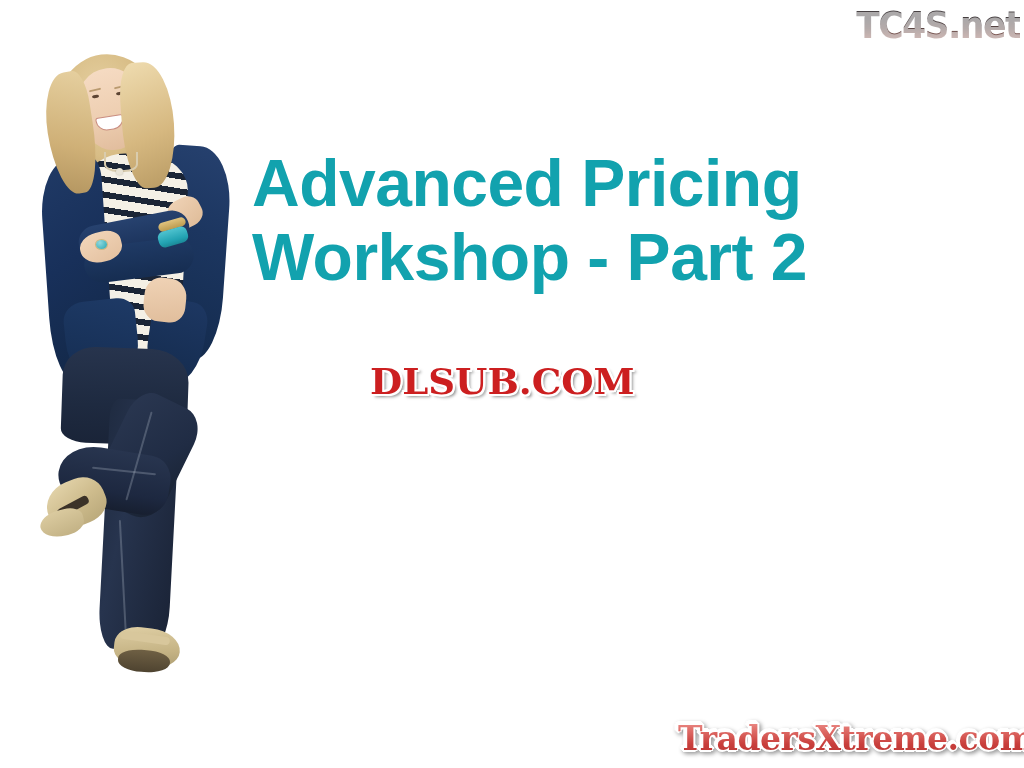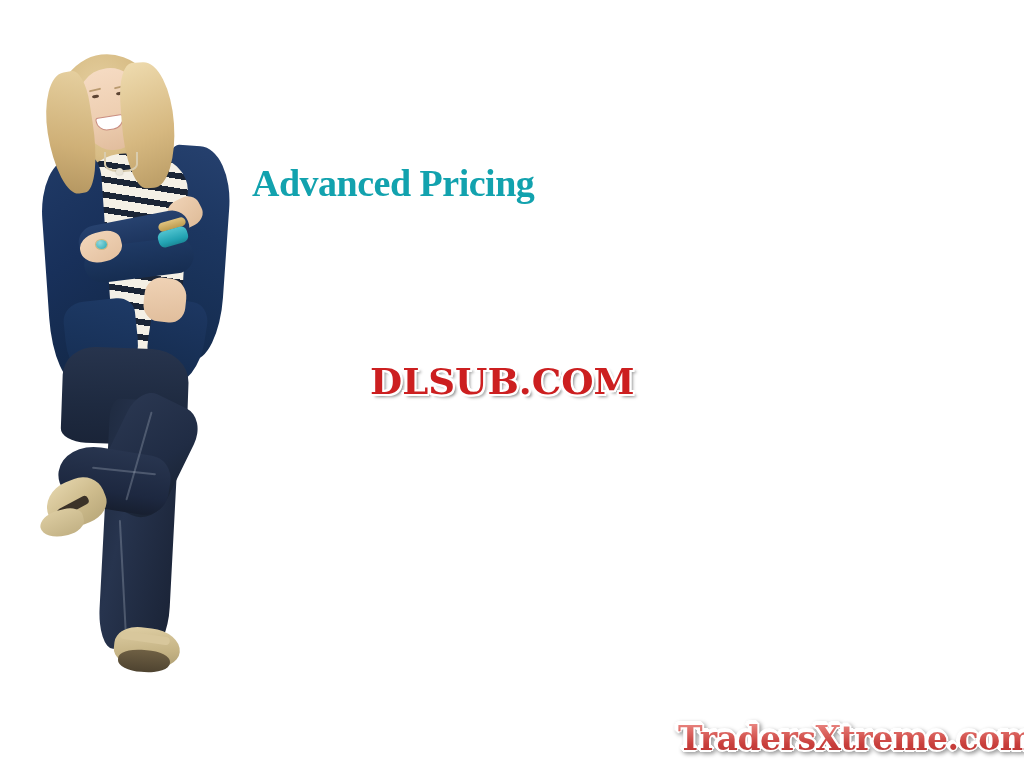--- a/index.html
+++ b/index.html
@@ -262,23 +262,23 @@
 
   
   #title-block {
     position: absolute;
     left: 252px;
     top: 146px;
     width: 620px;
   }
   .title-line {
     color: #12a2ae;
-    font-family: Liberation Serif, serif;
+    font-family: Liberation Sans, sans-serif;
     font-weight: 700;
-    font-size: 38px;
+    font-size: 66px;
     line-height: 74px;
     letter-spacing: -0.5px;
     white-space: nowrap;
   }
   #subtitle-line {
     position: absolute;
     left: 285px;
     top: 331px;
     color: #12a2ae;
     font-family: "DejaVu Sans", sans-serif;
@@ -337,20 +337,23 @@
       drop-shadow(-1.4px 1.4px 0 #ffffff)
       drop-shadow(1.4px 1.4px 0 #ffffff)
       drop-shadow(2.5px 2.5px 2px rgba(0,0,0,0.40));
   }
 </style>
 </head>
 <body>
 
 <div id="slide">
 
+  <div id="brand-logo">
+    <span class="txt">TC4S.net</span>
+  </div>
 
   <div id="presenter-photo">
     <div class="layer hair-back"></div>
     <div class="layer blazer-r"></div>
     <div class="layer torso-stripes"></div>
     <div class="layer blazer-l"></div>
     <div class="layer blazer-hem"></div>
     <div class="layer blazer-tail"></div>
     <div class="layer midriff"></div>
 
@@ -384,20 +387,21 @@
     <div class="layer shoe-top"></div>
     <div class="layer shoe-strap"></div>
     <div class="layer shoe-toe"></div>
     <div class="layer shoe-bottom"></div>
     <div class="layer shoe-bottom-strap"></div>
     <div class="layer shoe-bottom-toe"></div>
   </div>
 
   <div id="title-block">
     <div class="title-line">Advanced Pricing</div>
+    <div class="title-line">Workshop - Part 2</div>
   </div>
 
 
   <div id="dlsub-watermark">DLSUB.COM</div>
 
   <div id="traders-watermark">TradersXtreme.com</div>
 
 </div>
 
 </body></html>

